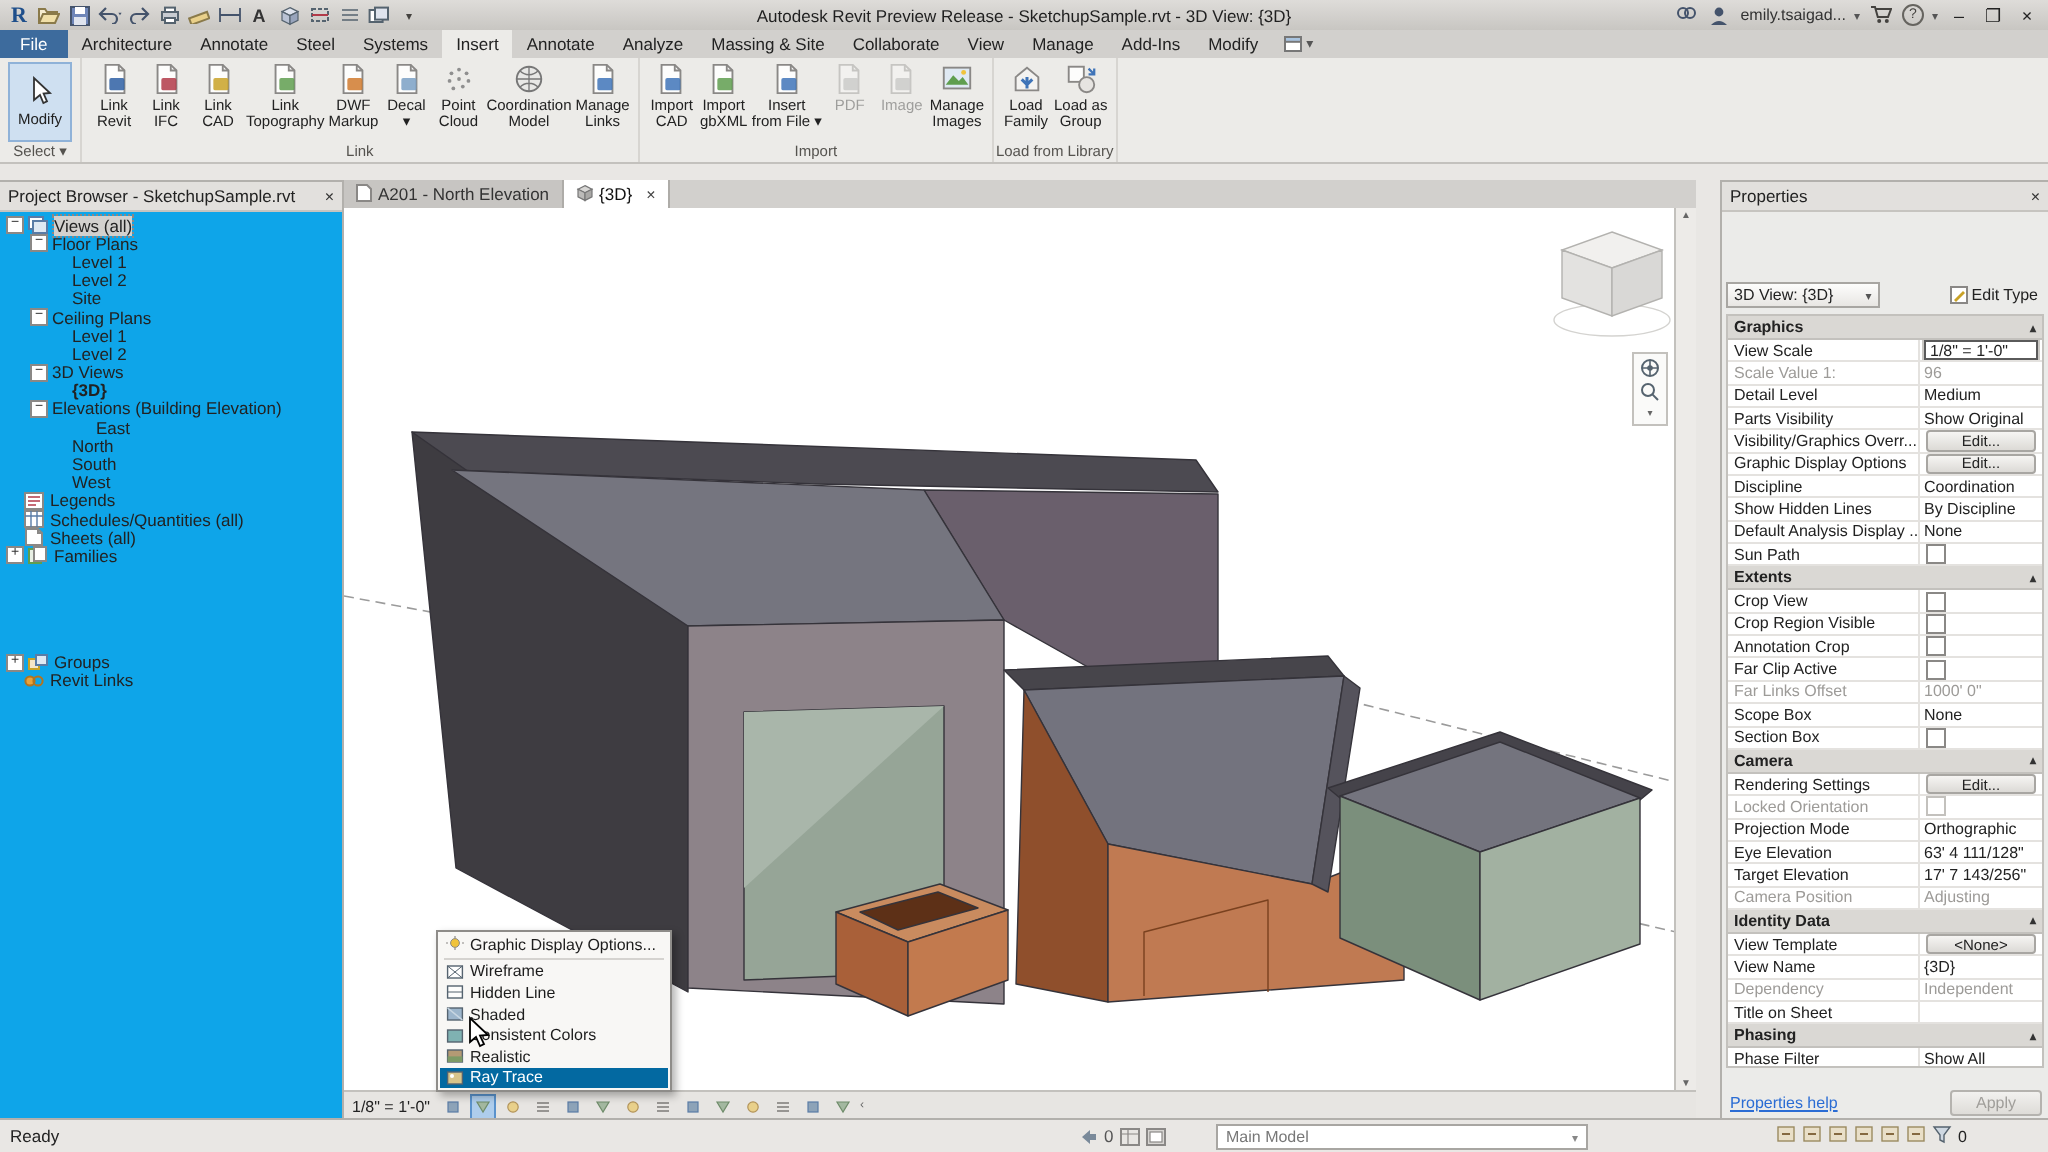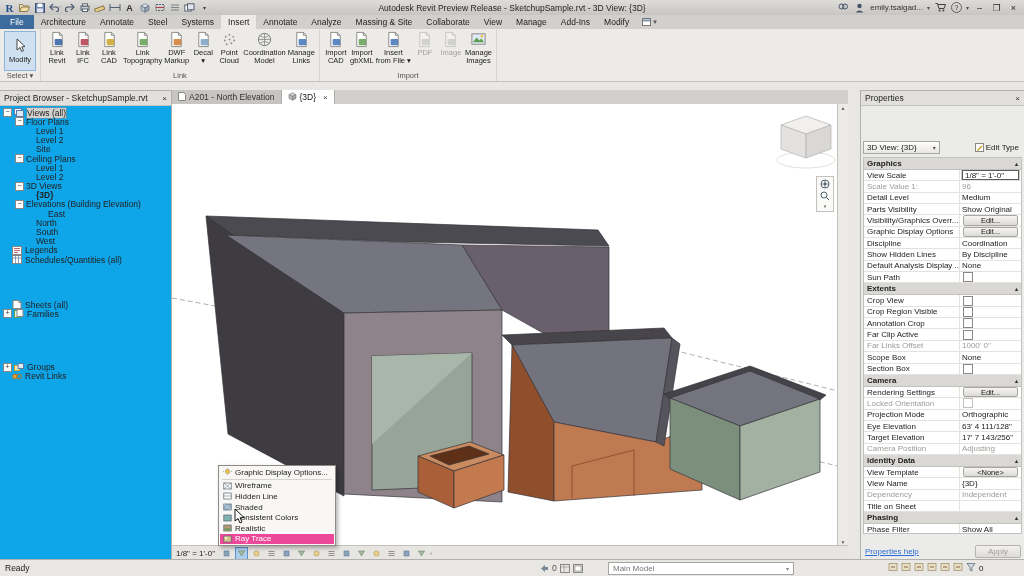--- a/index.html
+++ b/index.html
@@ -63,21 +63,21 @@
   .navbar{position:absolute;top:86px;right:14px;width:16px;background:rgba(250,250,248,.9);
     border:1px solid #c3c1bd;display:flex;flex-direction:column;align-items:center;gap:2px;padding:2px 0;}
   .vcb{position:absolute;left:0;right:0;bottom:0;height:14px;background:#e7e5e2;border-top:1px solid #c3c1bd;
     display:flex;align-items:center;gap:2px;padding-left:4px;font-size:8px;color:#222;}
   .vcbi{width:11px;height:11px;border:1px solid transparent;display:flex;align-items:center;justify-content:center;}
   .vcbi.active{background:#aecdec;border-color:#5a92cc;}
   
   .menu{position:absolute;left:46px;top:375px;width:114px;background:#f8f7f5;border:1px solid #8e8c89;
     box-shadow:2px 2px 4px rgba(0,0,0,.3);padding:1px;z-index:6;}
   .mi{height:10.6px;display:flex;align-items:center;gap:3px;font-size:8px;padding:0 3px;color:#1d1d1d;}
-  .mi.hl{background:#ec4899;color:#fff;}
+  .mi.hl{background:#0369a1;color:#fff;}
   .msep{height:1px;background:#d5d3d0;margin:1px 2px;}
   .mico{width:9px;height:8px;flex:none;}
   .cursor{position:absolute;z-index:9;}
   
   .props{position:absolute;top:90px;right:0;width:163px;bottom:16px;background:#ebebe9;
     border-top:1px solid #b2b0ac;border-left:1px solid #b2b0ac;overflow:hidden;}
   .typesel{position:absolute;top:15px;left:2px;right:2px;height:33px;background:#fff;border:1px solid #b2b0ac;
     display:flex;align-items:center;}
   .typeico{width:27px;height:27px;border:1px solid #c6c4c0;margin:2px 6px 2px 2px;background:#fff;flex:none;}
   .typename{font-size:9px;color:#222;}
@@ -358,20 +358,34 @@
               <rect x="6" y="8.5" width="8" height="6.5" rx="1" fill="#999999" opacity="0.85"></rect>
             </svg></span><div>Image</div></div>
         <div class="rbtn"><span class="ric"><svg width="17" height="17" viewBox="0 0 18 18">
               <rect x="2" y="3" width="14" height="11" fill="#dfe9f3" stroke="#8a8886"></rect>
               <path d="M3 12 L7 7 L10 10 L12 8 L15 12 Z" fill="#5f9e4f"></path>
               <circle cx="12.5" cy="5.5" r="1.3" fill="#f0c33c"></circle>
             </svg></span><div>Manage
 Images</div></div>
         <div class="glabel">Import</div>
       </div>
+      <div class="rgroup">
+        <div class="rbtn"><span class="ric"><svg width="17" height="17" viewBox="0 0 18 18">
+              <path d="M3 8 L9 3 L15 8 L15 15 L3 15 Z" fill="#f4f3f1" stroke="#8a8886"></path>
+              <path d="M9 8 L9 14 M6.2 9.2 L9 12 L11.8 9.2" fill="none" stroke="#3f74b8" stroke-width="1.6"></path>
+            </svg></span><div>Load
+Family</div></div>
+        <div class="rbtn"><span class="ric"><svg width="17" height="17" viewBox="0 0 18 18">
+              <rect x="2.5" y="2.5" width="8" height="8" fill="#fdfdfc" stroke="#8a8886"></rect>
+              <circle cx="12" cy="12" r="4" fill="#e6e4e1" stroke="#8a8886"></circle>
+              <path d="M13 3.5 L16 6.5 M16 3.5 L16 6.5 L13 6.5" fill="none" stroke="#3f74b8" stroke-width="1.2"></path>
+            </svg></span><div>Load as
+Group</div></div>
+        <div class="glabel">Load from Library</div>
+      </div>
     </div>
 
   <div class="pb">
     <div class="panel-header">
       <span>Project Browser - SketchupSample.rvt</span>
       <span class="panel-close">×</span>
     </div>
     <div class="tree" id="pbtree">
         <div class="trow" style="padding-left: 3px;">
           <span class="texp">−</span>
@@ -446,21 +460,21 @@
           <span class="tlabel">Legends</span>
         </div>
         <div class="trow" style="padding-left: 3px;">
           <span style="width: 9px; flex: 0 0 auto;"></span>
           <span class="tico"><svg width="10" height="9" viewBox="0 0 10 9">
               <rect x="0.5" y="0.5" width="9" height="8" fill="#fff" stroke="#8a8886"></rect>
               <path d="M0.5 3h9M3.5 0.5v8M6.5 0.5v8" stroke="#5a7ca6" stroke-width="0.7"></path>
             </svg></span>
           <span class="tlabel">Schedules/Quantities (all)</span>
         </div>
-        <div class="trow" style="padding-left: 3px; margin-top: 36px;">
+        <div class="trow" style="padding-left: 3px;">
           <span style="width: 9px; flex: 0 0 auto;"></span>
           <span class="tico"><svg width="10" height="9" viewBox="0 0 10 9">
               <path d="M1 0.5h6l2 2v6H1z" fill="#fff" stroke="#8a8886"></path>
               <path d="M7 0.5v2h2" fill="none" stroke="#8a8886"></path>
             </svg></span>
           <span class="tlabel">Sheets (all)</span>
         </div>
         <div class="trow" style="padding-left: 3px;">
           <span class="texp">+</span>
           <span class="tico"><svg width="10" height="9" viewBox="0 0 10 9">

